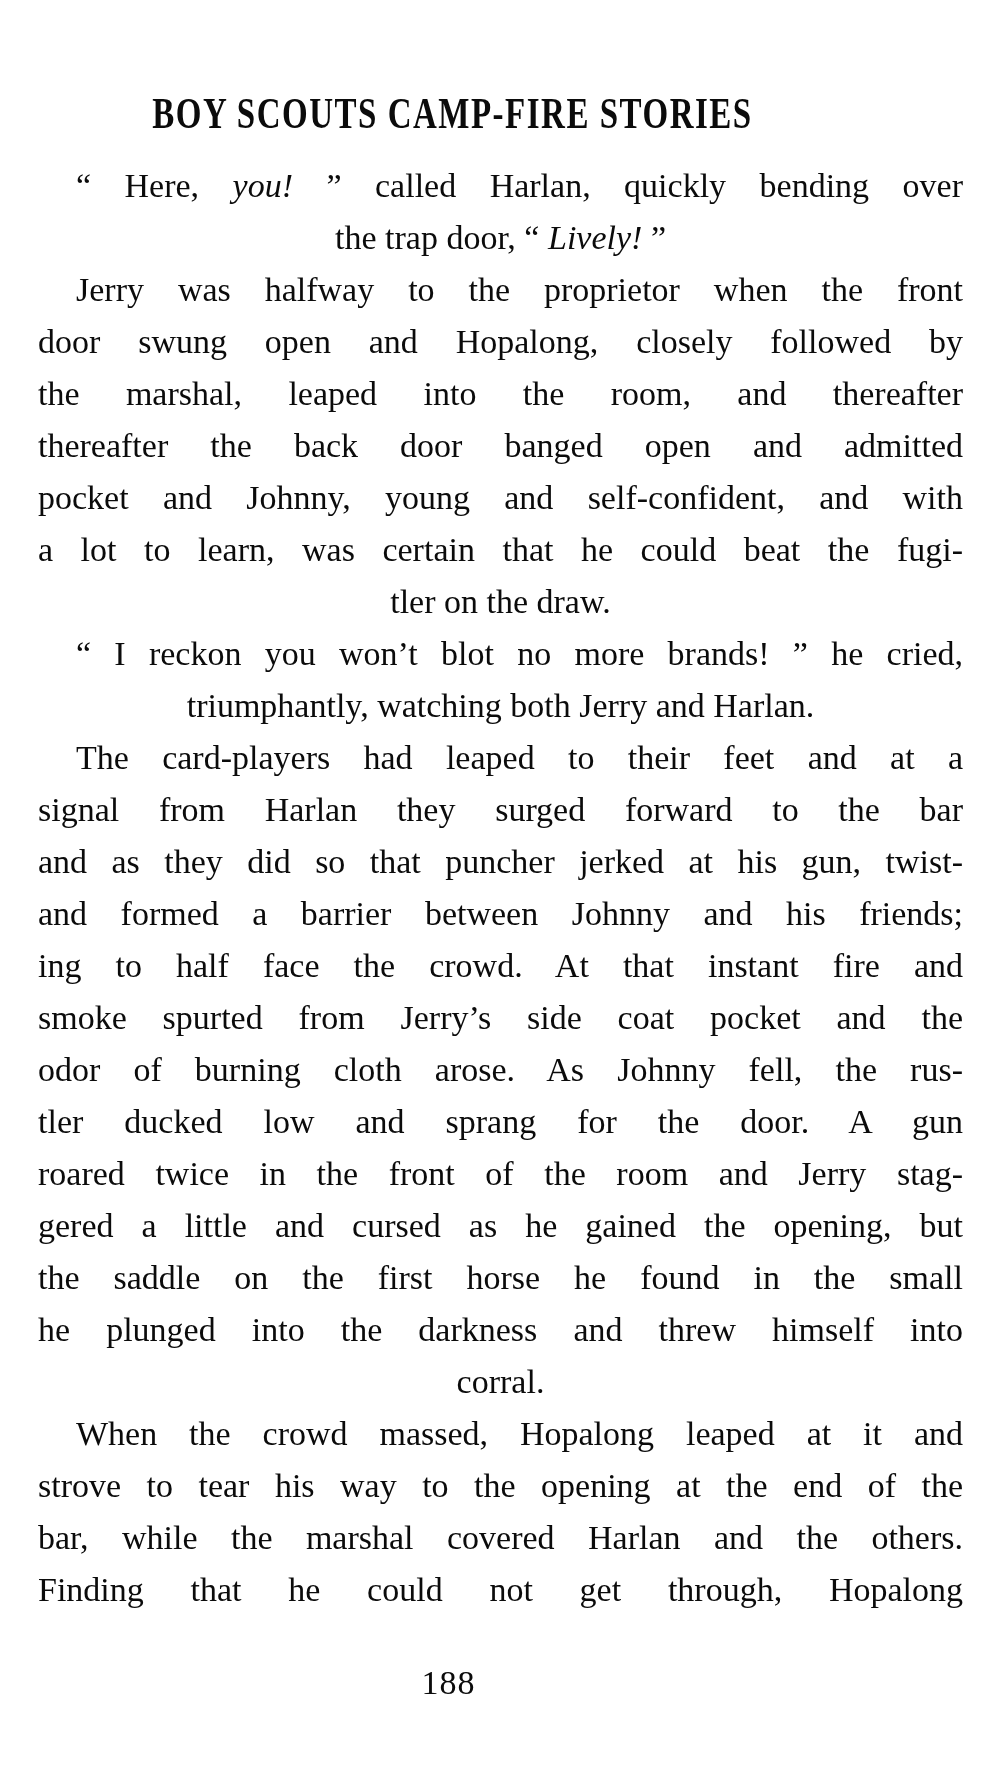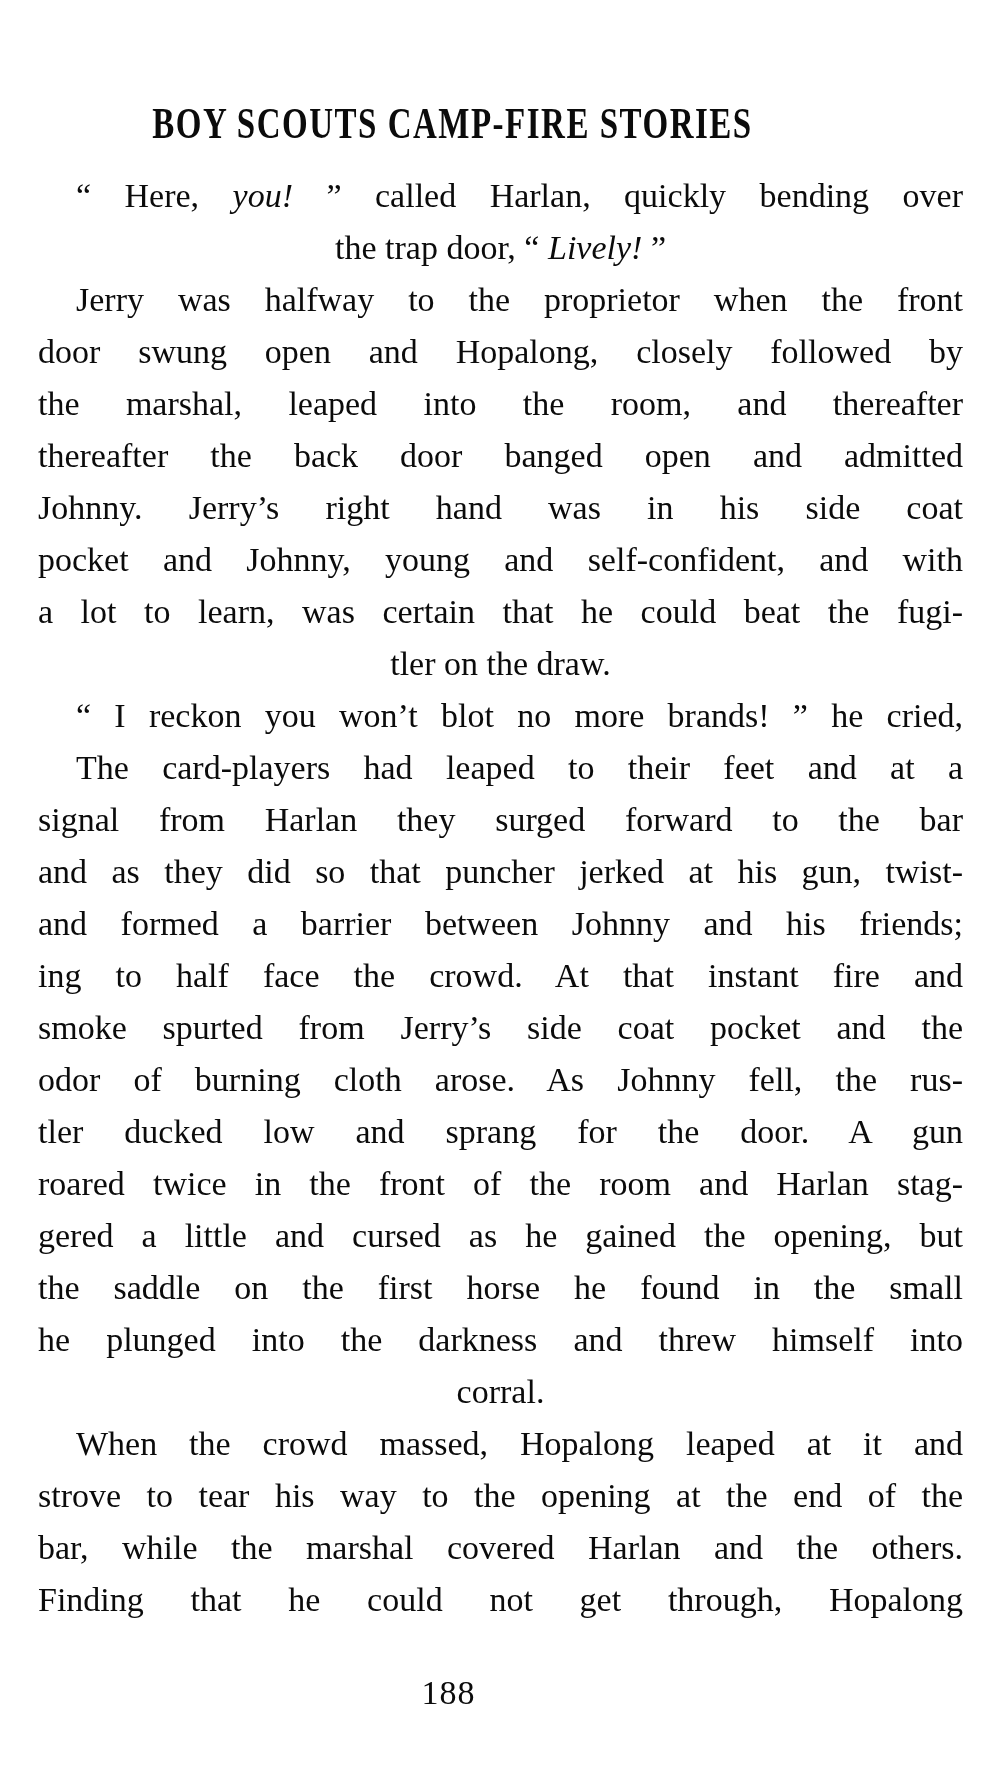--- a/index.html
+++ b/index.html
@@ -8,21 +8,21 @@
     height: 1765px;
     background: #ffffff;
     color: #0b0b0b;
     font-family: "Liberation Serif", "DejaVu Serif", serif;
     position: relative;
     overflow: hidden;
   }
   .page {
     position: absolute;
     left: 38px;
-    top: 12px;
+    top: 2px;
     width: 925px;
     height: 1326px;
     font-family: Liberation Serif, serif;
   }
   .header {
     position: absolute;
     top: 86px;
     margin-left: -48px;
     width: 925px;
     text-align: center;
@@ -70,34 +70,34 @@
 
   <div class="header">BOY SCOUTS CAMP-FIRE STORIES</div>
 
   <div class="body">
     <div class="line i j"><span>“ Here, </span><i>you!</i><span> ” called Harlan, quickly bending over</span></div>
     <div class="line"><span>the trap door, “ </span><i>Lively!</i><span> ”</span></div>
     <div class="line i j">Jerry was halfway to the proprietor when the front</div>
     <div class="line j">door swung open and Hopalong, closely followed by</div>
     <div class="line j">the marshal, leaped into the room, and thereafter</div>
     <div class="line j">thereafter the back door banged open and admitted</div>
-    <div class="line j">Johnny.  Jerry’s right hand was in his side coat</div>
     <div class="line j">pocket and Johnny, young and self-confident, and with</div>
     <div class="line j">a lot to learn, was certain that he could beat the fugi-</div>
     <div class="line">tler on the draw.</div>
     <div class="line i j">“ I reckon you won’t blot no more brands! ” he cried,</div>
+    <div class="line">triumphantly, watching both Jerry and Harlan.</div>
     <div class="line i j">The card-players had leaped to their feet and at a</div>
     <div class="line j">signal from Harlan they surged forward to the bar</div>
     <div class="line j">and as they did so that puncher jerked at his gun, twist-</div>
     <div class="line j">and formed a barrier between Johnny and his friends;</div>
     <div class="line j">ing to half face the crowd.  At that instant fire and</div>
     <div class="line j">smoke spurted from Jerry’s side coat pocket and the</div>
     <div class="line j">odor of burning cloth arose.  As Johnny fell, the rus-</div>
     <div class="line j">tler ducked low and sprang for the door.  A gun</div>
-    <div class="line j">roared twice in the front of the room and Harlan stag-</div>
+    <div class="line j">roared twice in the front of the room and Jerry stag-</div>
     <div class="line j">gered a little and cursed as he gained the opening, but</div>
     <div class="line j">the saddle on the first horse he found in the small</div>
     <div class="line j">he plunged into the darkness and threw himself into</div>
     <div class="line">corral.</div>
     <div class="line i j">When the crowd massed, Hopalong leaped at it and</div>
     <div class="line j">strove to tear his way to the opening at the end of the</div>
     <div class="line j">bar, while the marshal covered Harlan and the others.</div>
     <div class="line j">Finding that he could not get through, Hopalong</div>
   </div>
 

